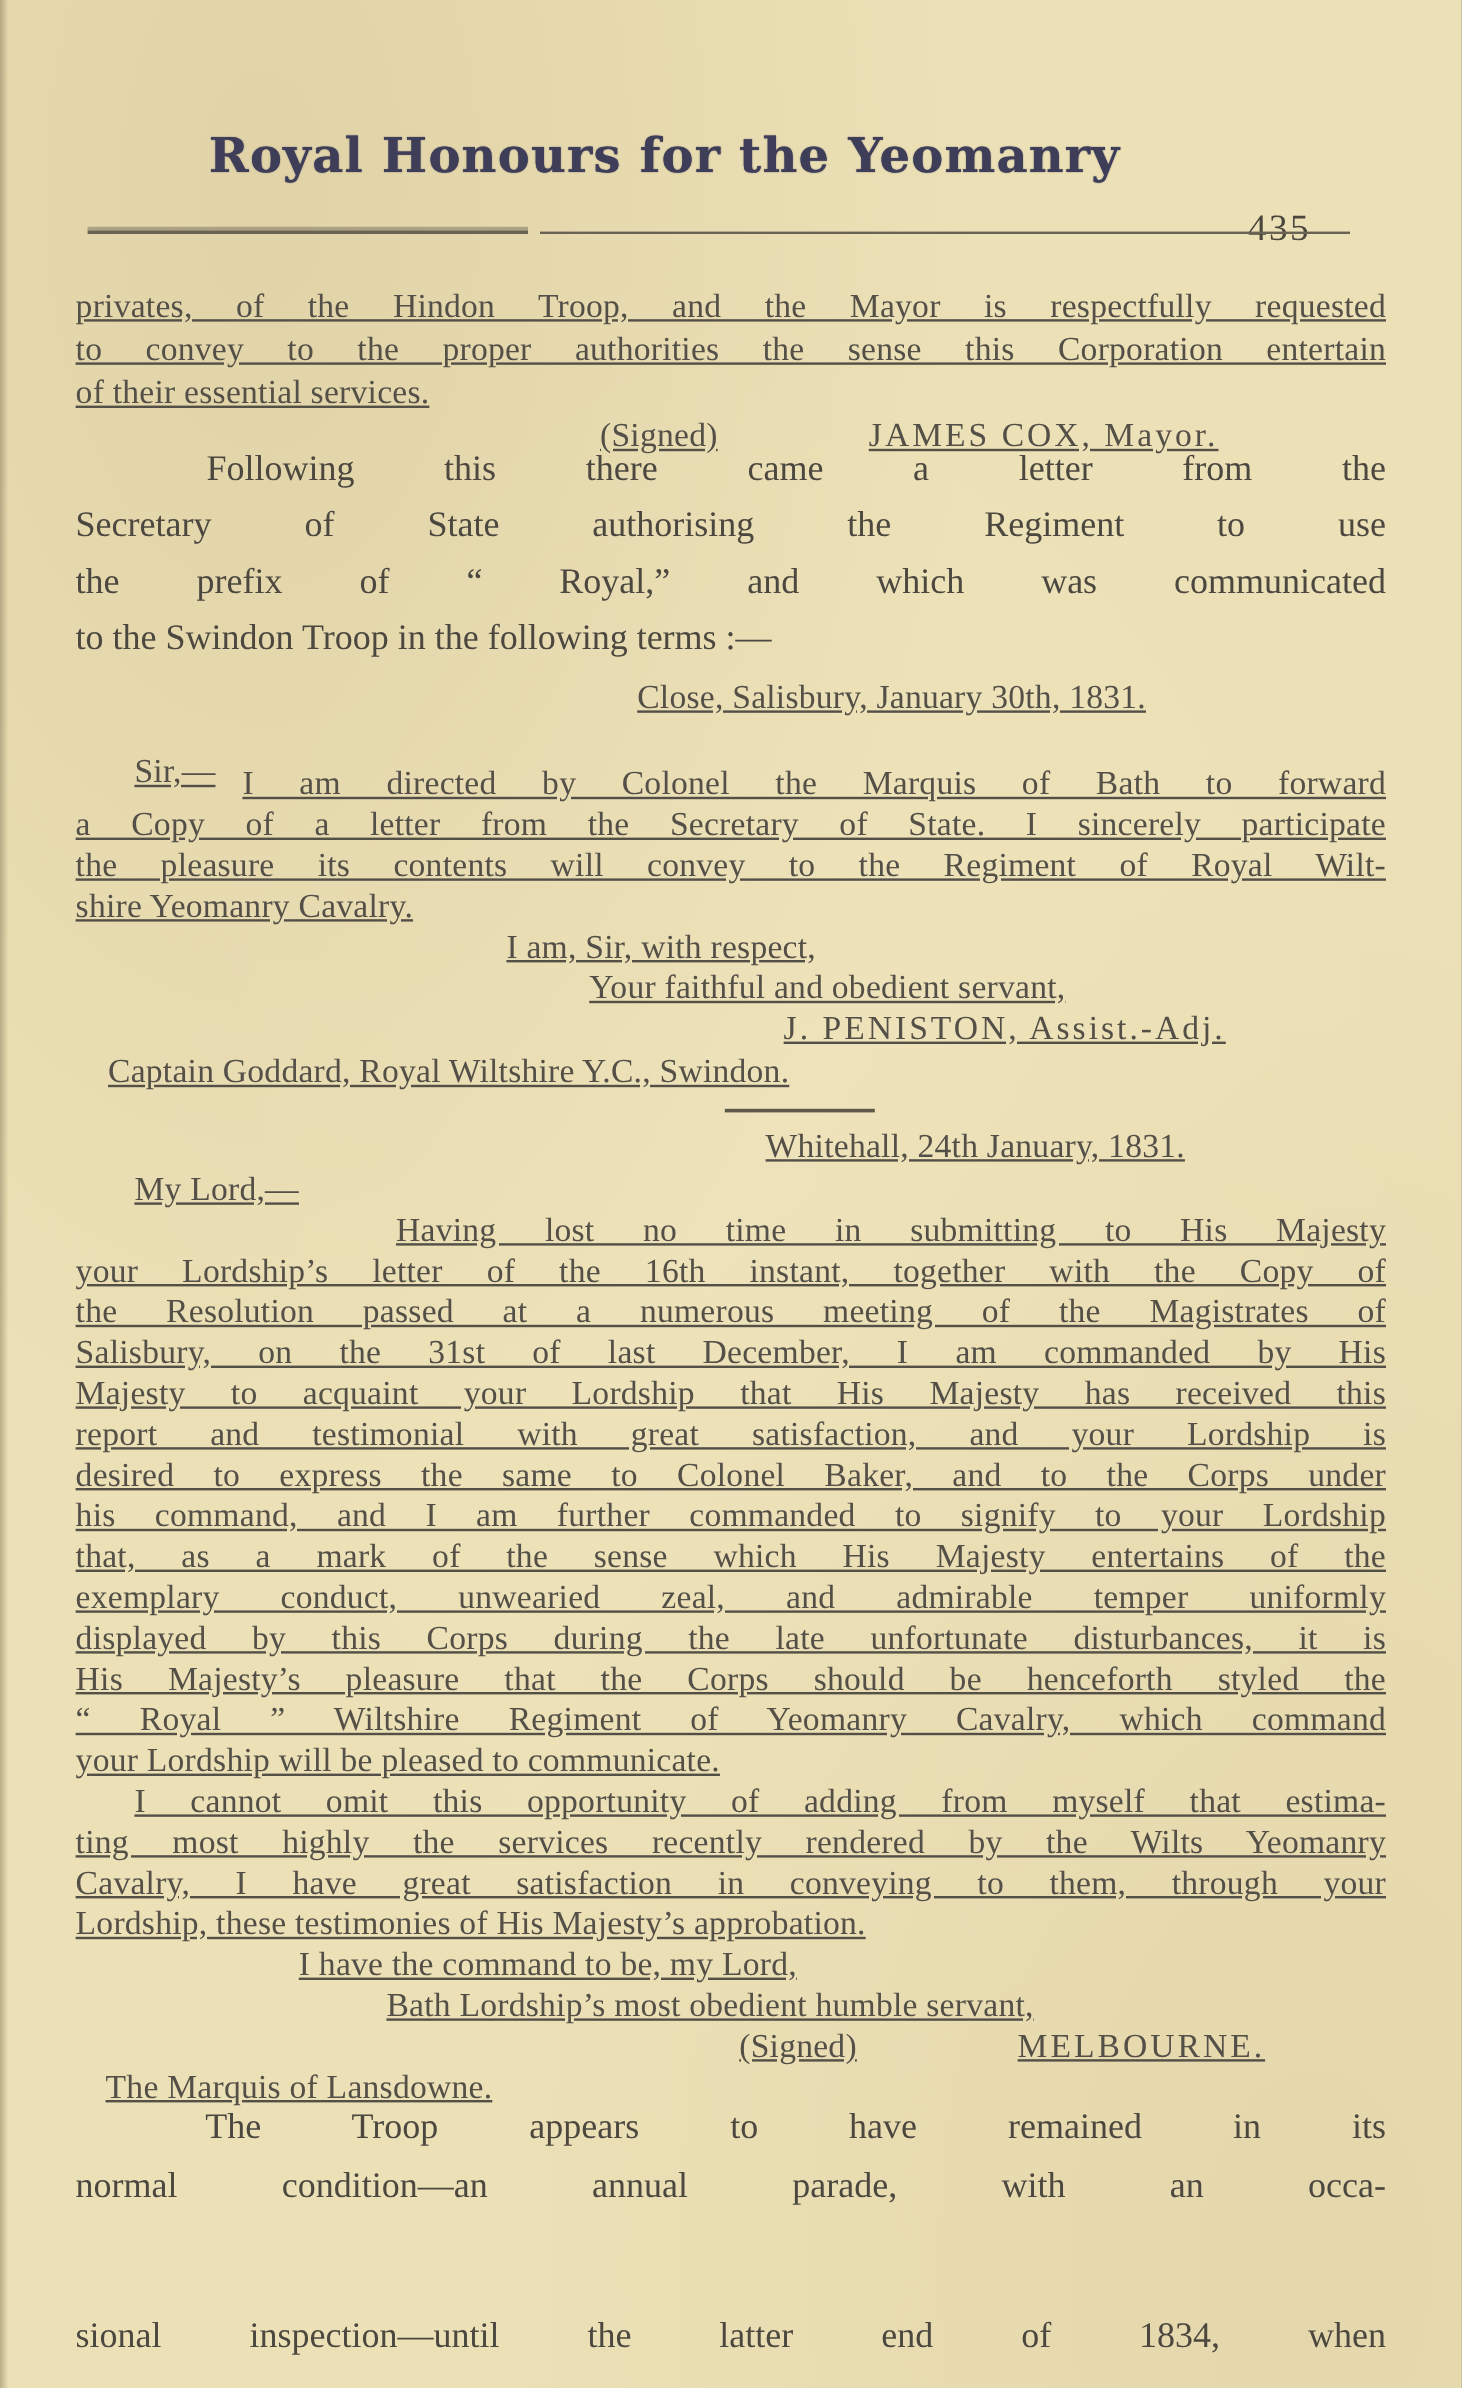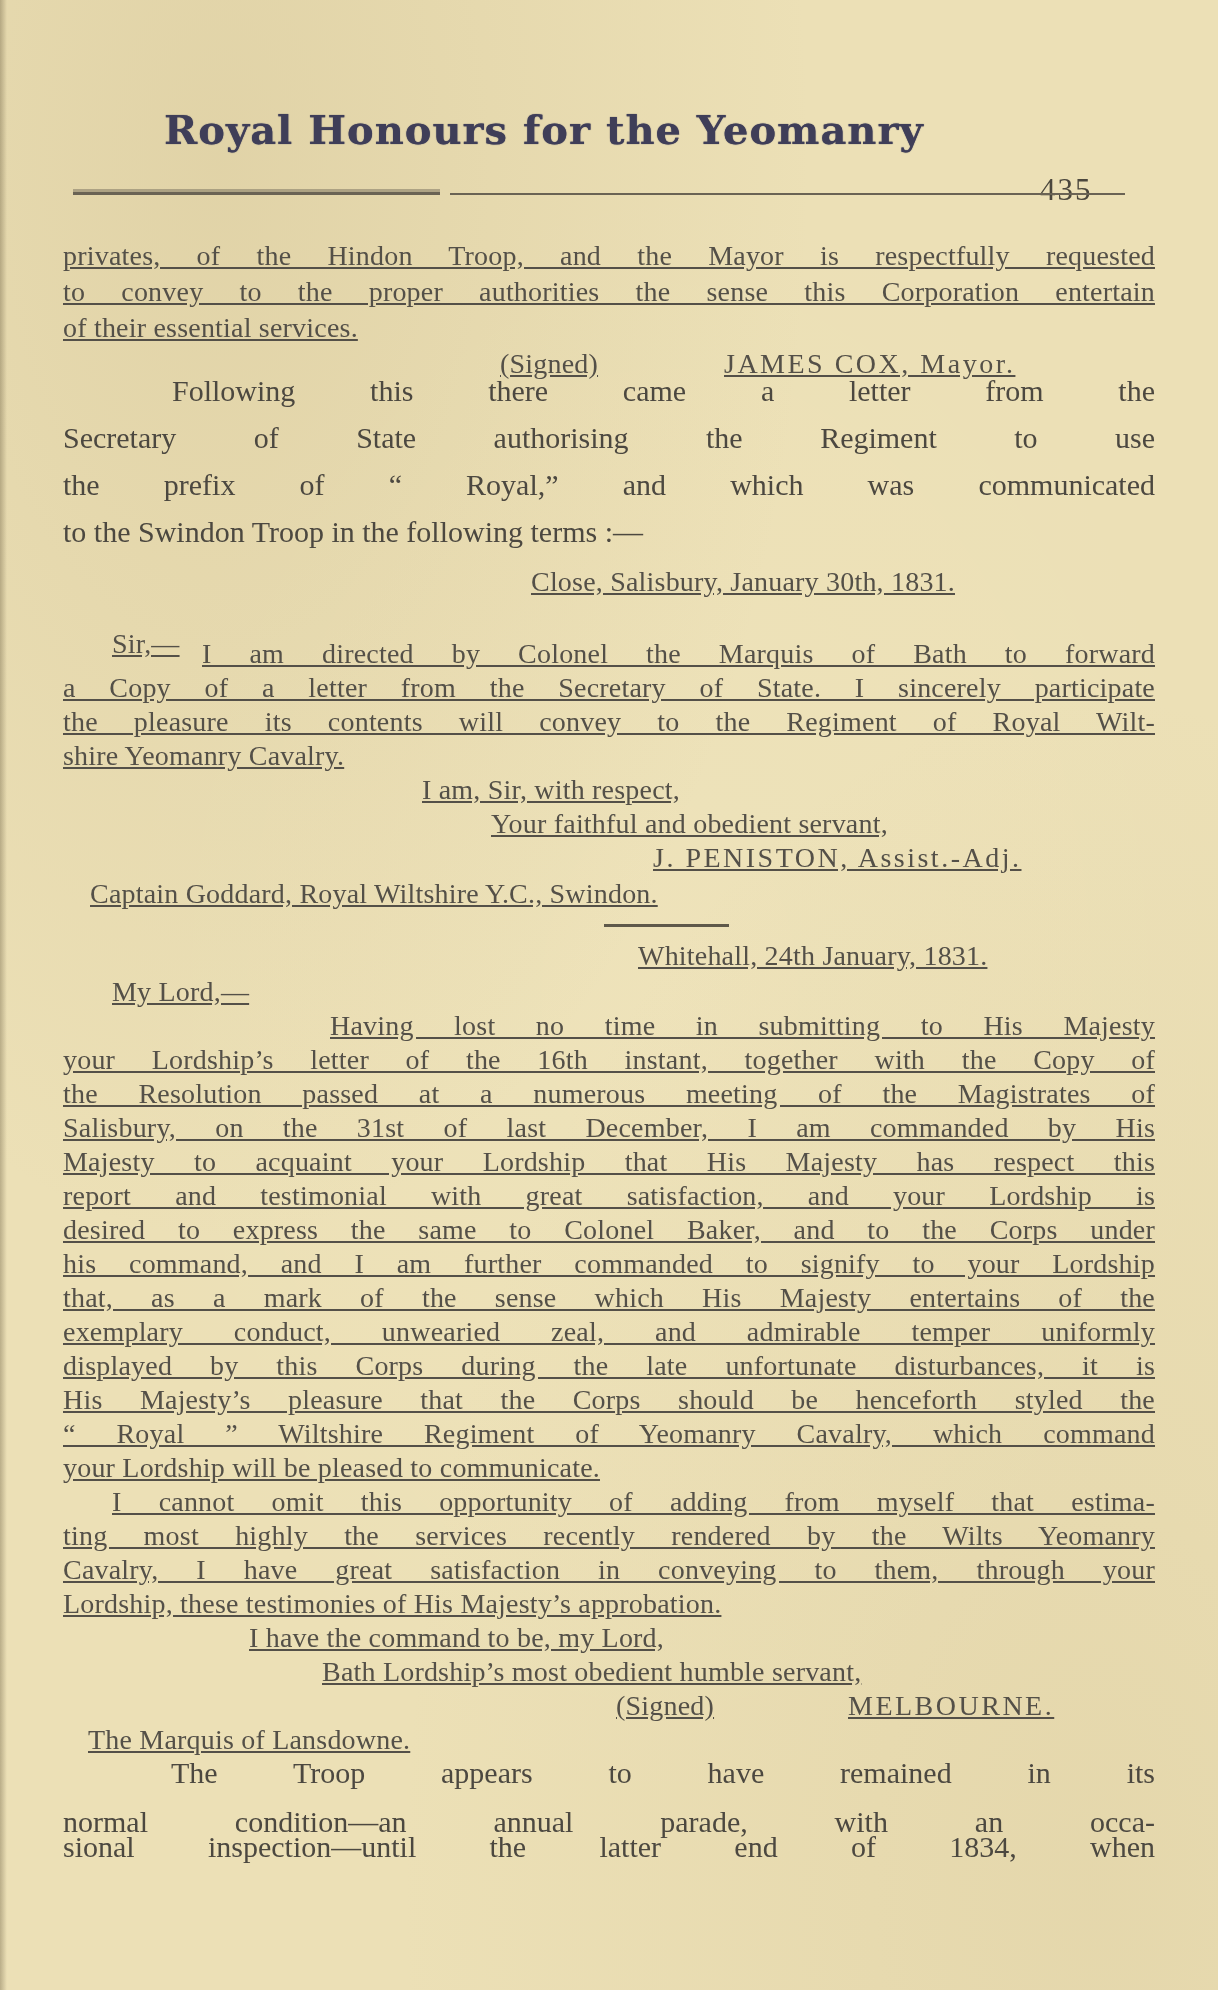--- a/index.html
+++ b/index.html
@@ -26,21 +26,21 @@
   .s{font-size:28px;letter-spacing:0.2px;text-decoration:underline;}
   
   .l{font-size:30px;color:#4c4840;}
   .line{position:absolute;white-space:pre;}
   .jl{
     position:absolute;width:1092px;box-sizing:border-box;
     text-align:justify;text-align-last:justify;text-justify:inter-word;
   }
   .sp{letter-spacing:2.5px;}
   .title{
-    position:absolute;left:164px;top:106px;width:750px;
+    position:absolute;left:174px;top:106px;width:750px;
     text-align:right;font-family:"DejaVu Serif", serif;font-weight:700;
     font-size:40px;color:#3f3e58;text-shadow:0 0 1px #3f3e58;
     letter-spacing:1px;white-space:nowrap;
   }
   .pagenum{
     position:absolute;left:1040px;top:124px;
     font-size:31px;color:#4b473d;letter-spacing:2px;margin-top:48px;
   }
   .rule{position:absolute;background:#6a6354;}
   .rule-a{left:73px;top:192px;width:367px;height:3px;box-shadow:0 -3px 0 rgba(106,99,84,0.45);}
@@ -89,21 +89,21 @@
 
     <div class="rule divider"></div>
 
     <div>
       <div class="line s" style="top:940px;left:575px">Whitehall, 24th January, 1831.</div>
       <div class="line s" style="top:976px;left:49px">My Lord,—</div>
       <div class="jl s" style="top:1010px;padding-left:267px">Having lost no time in submitting to His Majesty</div>
       <div class="jl s" style="top:1044px">your Lordship’s letter of the 16th instant, together with the Copy of</div>
       <div class="jl s" style="top:1078px">the Resolution passed at a numerous meeting of the Magistrates of</div>
       <div class="jl s" style="top:1112px">Salisbury, on the 31st of last December, I am commanded by His</div>
-      <div class="jl s" style="top:1146px">Majesty to acquaint your Lordship that His Majesty has respect this</div>
+      <div class="jl s" style="top:1146px">Majesty to acquaint your Lordship that His Majesty has received this</div>
       <div class="jl s" style="top:1180px">report and testimonial with great satisfaction, and your Lordship is</div>
       <div class="jl s" style="top:1214px">desired to express the same to Colonel Baker, and to the Corps under</div>
       <div class="jl s" style="top:1248px">his command, and I am further commanded to signify to your Lordship</div>
       <div class="jl s" style="top:1282px">that, as a mark of the sense which His Majesty entertains of the</div>
       <div class="jl s" style="top:1316px">exemplary conduct, unwearied zeal, and admirable temper uniformly</div>
       <div class="jl s" style="top:1350px">displayed by this Corps during the late unfortunate disturbances, it is</div>
       <div class="jl s" style="top:1384px">His Majesty’s pleasure that the Corps should be henceforth styled the</div>
       <div class="jl s" style="top:1418px">“ Royal ” Wiltshire Regiment of Yeomanry Cavalry, which command</div>
       <div class="line s" style="top:1452px;left:0">your Lordship will be pleased to communicate.</div>
       <div class="jl s" style="top:1486px;padding-left:49px">I cannot omit this opportunity of adding from myself that estima-</div>
@@ -113,17 +113,17 @@
       <div class="line s" style="top:1622px;left:186px">I have the command to be, my Lord,</div>
       <div class="line s" style="top:1656px;left:259px">Bath Lordship’s most obedient humble servant,</div>
       <div class="line s" style="top:1690px;left:553px">(Signed)</div>
       <div class="line s sp" style="top:1690px;left:785px">MELBOURNE.</div>
       <div class="line s" style="top:1724px;left:25px">The Marquis of Lansdowne.</div>
     </div>
 
     <div>
       <div class="jl l" style="top:1756px;padding-left:108px">The Troop appears to have remained in its</div>
       <div class="jl l" style="top:1805px">normal condition—an annual parade, with an occa-</div>
-      <div class="jl l" style="top:1830px">sional inspection—until the latter end of 1834, when</div>
+      <div class="jl l" style="top:1930px">sional inspection—until the latter end of 1834, when</div>
     </div>
 
   </div>
 </div>
 
 </body></html>

